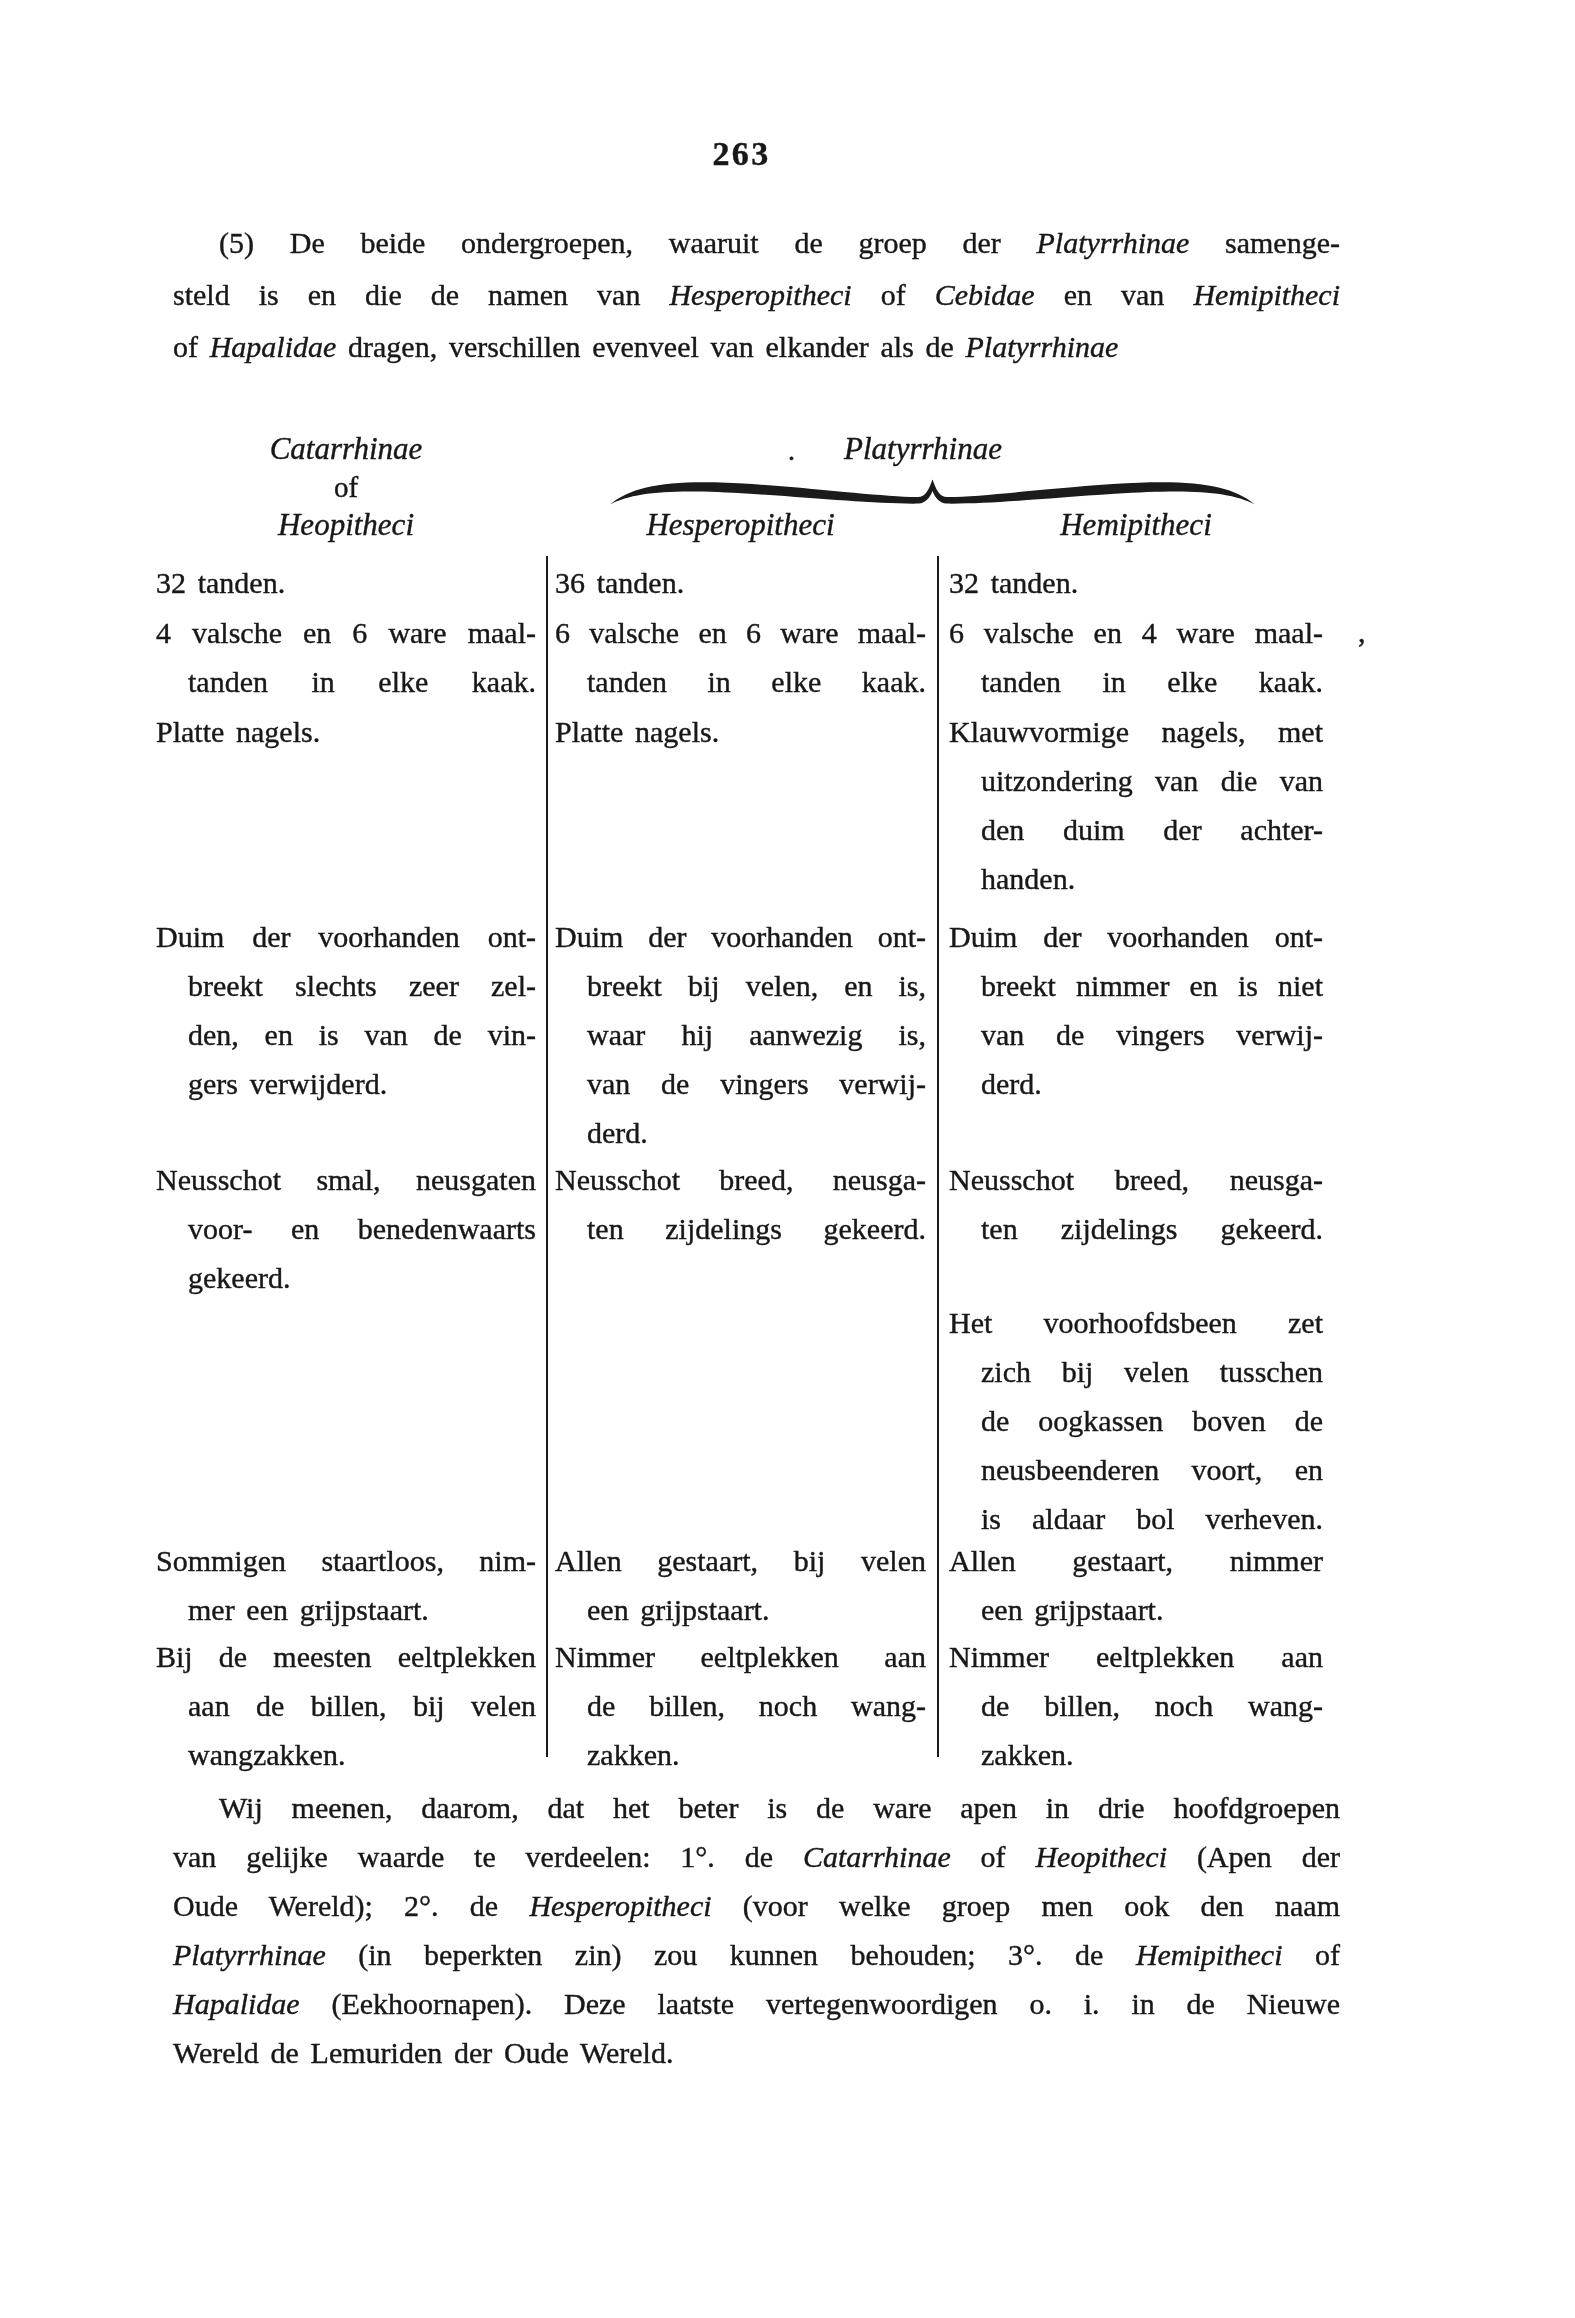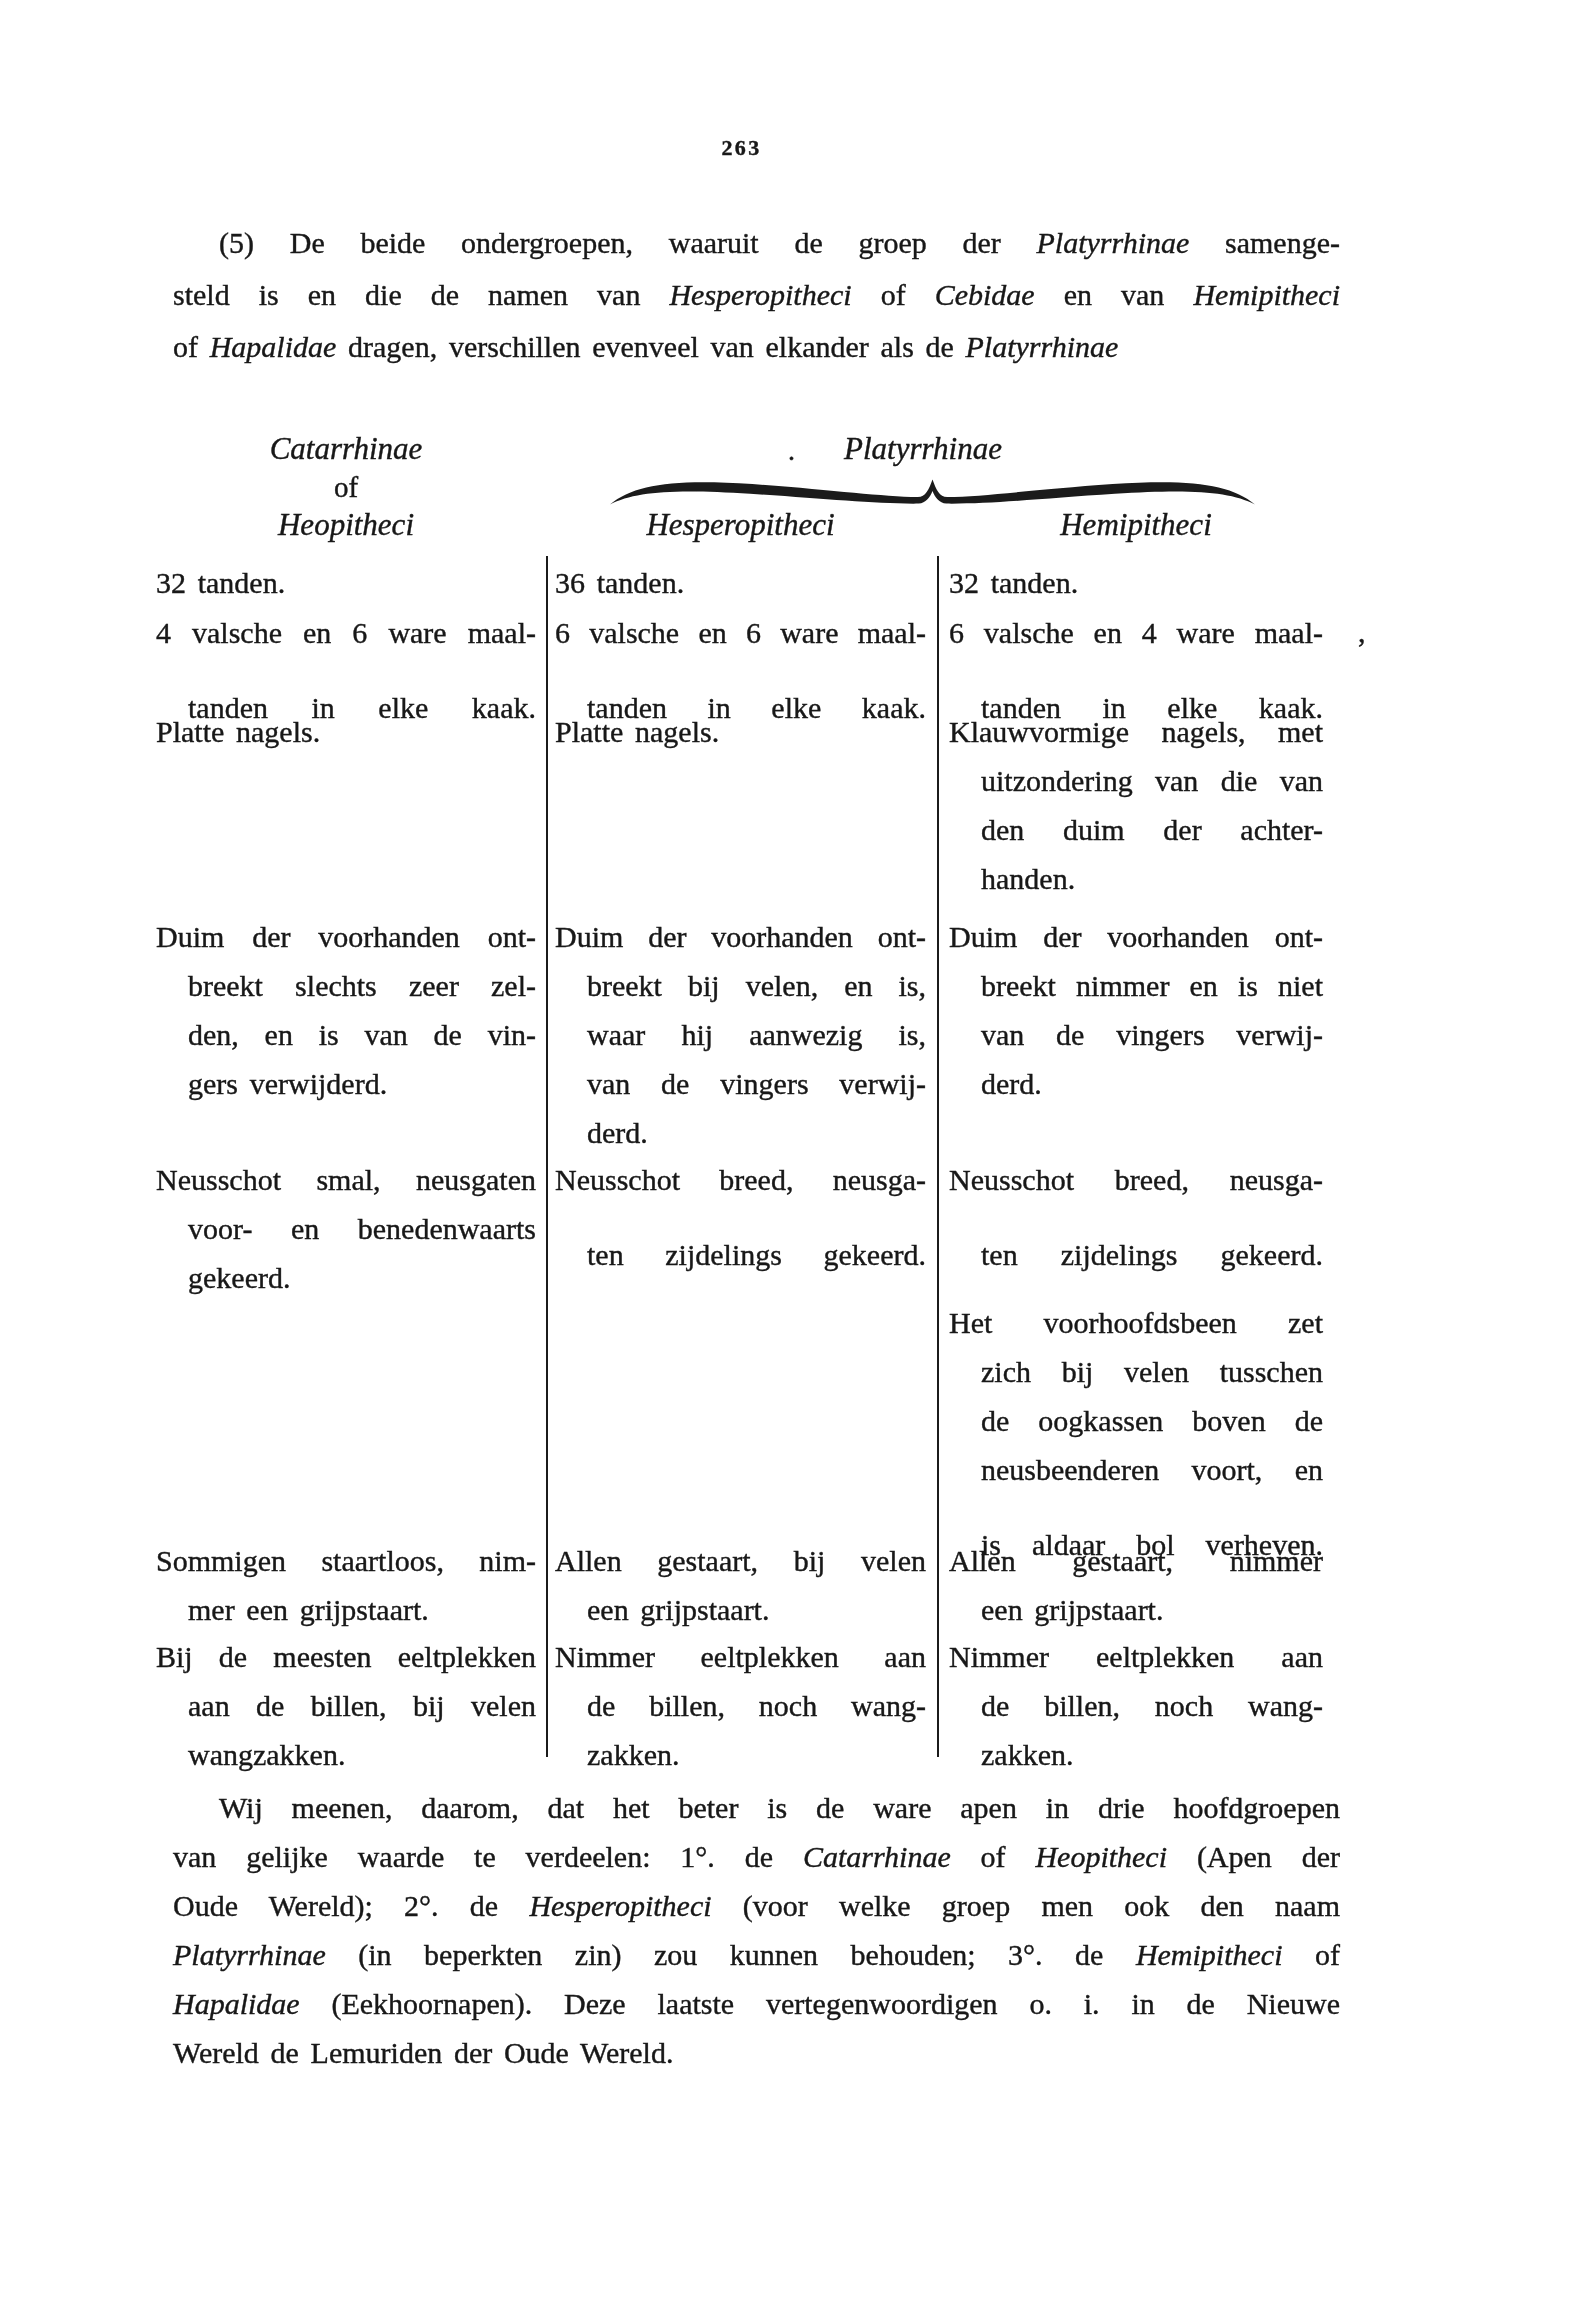--- a/index.html
+++ b/index.html
@@ -13,21 +13,21 @@
     font-family: "Liberation Serif", "DejaVu Serif", serif;
     -webkit-text-stroke: 0.4px currentColor;
     overflow: hidden;
   }
 
   
   .pageno {
     position: absolute;
     left: 658px; top: 135px; width: 167px;
     text-align: center;
-    font-size: 22px; font-weight: bold;
+    font-size: 34px; font-weight: bold;
     letter-spacing: 2.3px;
   }
 
   
   .para {
     position: absolute;
     left: 156px; width: 1167px;
     font-size: 30px;
     word-spacing: 0.14em;
     margin-left: 17px;
@@ -89,21 +89,21 @@
   .r4 { top: 912px; }
   .r5 { top: 1155px; }
   .r6 { top: 1298px; }
   .r7 { top: 1536px; }
   .r8 { top: 1632px; }
 
   .cell .ln { text-align: justify; text-align-last: justify; }
   .cell .ln + .ln { padding-left: 32px; }
   .cell .ln:last-child { text-align-last: left; }
   
-  .jl .ln:last-child { text-align-last: justify; margin-top: 26px; }
+  .jl .ln:last-child { text-align-last: justify; }
 
   .stray {
     position: absolute;
     left: 1358px; top: 607px;
     font-size: 30px; line-height: 49px;
   }
 </style>
 </head>
 <body>
 

